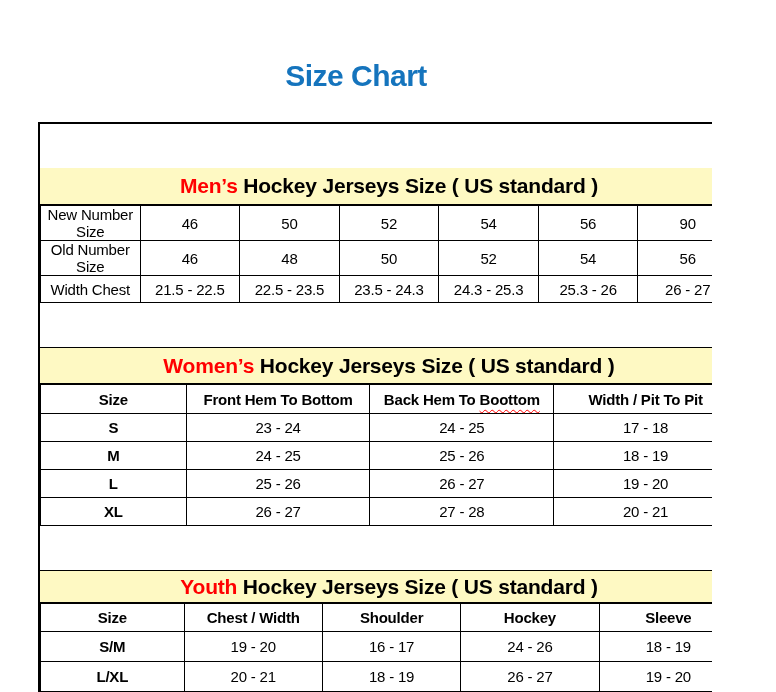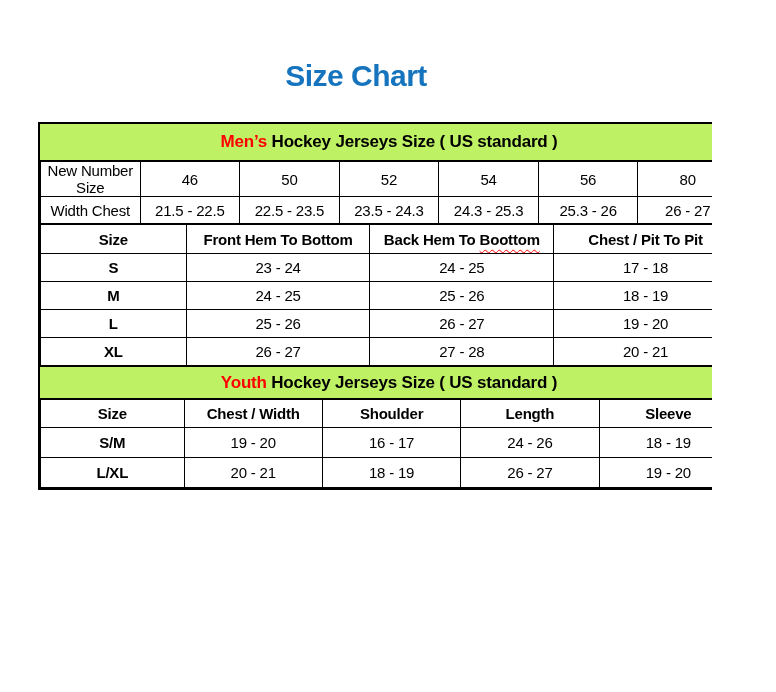--- a/index.html
+++ b/index.html
@@ -24,29 +24,30 @@
     letter-spacing: -0.5px;
   }
 
   .chart-wrap {
     margin-left: 38px;
     width: 702px;
     border: 2px solid #000000;
   }
 
   .band {
-    background: #bef264;
+    background: #fef9c3;
     height: 37px;
     display: flex;
     align-items: center;
     justify-content: center;
-    font-size: 17px;
+    font-size: 21px;
     font-weight: bold;
     border-bottom: 1px solid #000000;
     letter-spacing: -0.2px;
+    margin-top: 44px;
   }
   .band.mid { border-top: 1px solid #000000; }
   .band .hl { color: #ff0000; }
   .band.youth-band { height: 33px; }
 
   table {
     width: 100%;
     border-collapse: collapse;
     table-layout: fixed;
   }
@@ -100,42 +101,54 @@
 
     <table class="mens-table">
       <tbody>
       <tr>
         <td>New Number Size</td>
         <td>46</td>
         <td>50</td>
         <td>52</td>
         <td>54</td>
         <td>56</td>
-        <td>80</td>
+        <td>90</td>
+      </tr>
+      <tr>
+        <td>Old Number Size</td>
+        <td>46</td>
+        <td>48</td>
+        <td>50</td>
+        <td>52</td>
+        <td>54</td>
+        <td>56</td>
       </tr>
       <tr>
         <td>Width Chest</td>
         <td>21.5 - 22.5</td>
         <td>22.5 - 23.5</td>
         <td>23.5 - 24.3</td>
         <td>24.3 - 25.3</td>
         <td>25.3 - 26</td>
         <td>26 - 27</td>
       </tr>
     </tbody>
       </table>
 
+    <div class="band mid">
+      <span><span class="hl">Women’s</span><span> Hockey Jerseys Size ( US standard )</span></span>
+    </div>
 
     <table class="womens-table">
       <tbody>
           <tr>
         <th class="c0">Size</th>
         <th class="c">Front Hem To Bottom</th>
         <th class="c"><span>Back Hem To </span><span class="squiggle">Boottom</span></th>
-        <th class="c">Chest / Pit To Pit</th>
+        <th class="c">Width / Pit To Pit</th>
       </tr>
       <tr>
         <td class="row-label-bold">S</td>
         <td>23 - 24</td>
         <td>24 - 25</td>
         <td>17 - 18</td>
       </tr>
       <tr>
         <td class="row-label-bold">M</td>
         <td>24 - 25</td>
@@ -160,21 +173,21 @@
     <div class="band mid youth-band">
       <span><span class="hl">Youth</span><span> Hockey Jerseys Size ( US standard )</span></span>
     </div>
 
     <table class="youth-table">
       <tbody>
           <tr>
         <th class="c0">Size</th>
         <th class="c">Chest / Width</th>
         <th class="c">Shoulder</th>
-        <th class="c">Length</th>
+        <th class="c">Hockey</th>
         <th class="c">Sleeve</th>
       </tr>
       <tr>
         <td class="row-label-bold">S/M</td>
         <td>19 - 20</td>
         <td>16 - 17</td>
         <td>24 - 26</td>
         <td>18 - 19</td>
       </tr>
       <tr>

